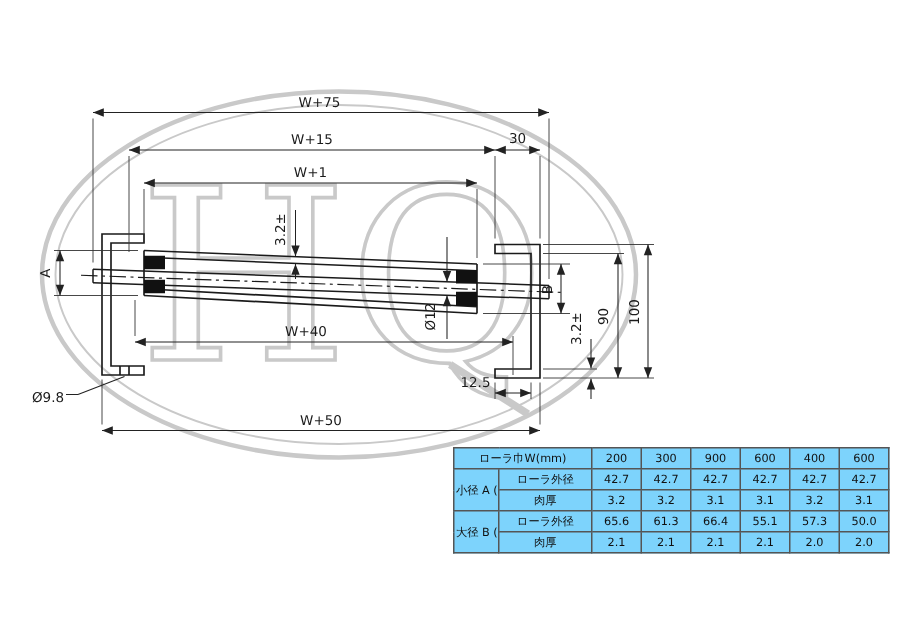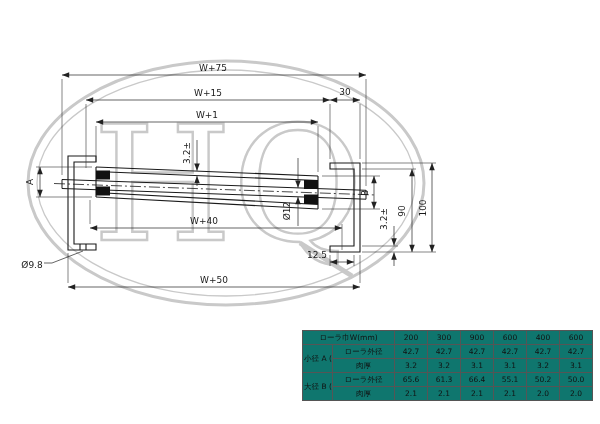--- a/index.html
+++ b/index.html
@@ -1,21 +1,21 @@
 <!DOCTYPE html>
 <html><head>
 <meta charset="utf-8">
 <style>
   html,body{margin:0;padding:0;background:#ffffff;}
   .screen{position:relative;width:600px;height:424px;background:#fff;overflow:hidden;
           font-family:"DejaVu Sans",sans-serif;}
   .screen svg{position:absolute;left:0;top:0;}
   .dimtext{font-size:9px;fill:#1a1a1a;font-family:"DejaVu Sans",sans-serif;}
   table.spec{position:absolute;left:302px;top:298px;width:290px;border-collapse:collapse;
-             table-layout:fixed;background:#0f766e;margin-top:32px;}
+             table-layout:fixed;background:#7dd3fc;}
   table.spec td{border:1px solid #555;font-size:7.5px;color:#111;text-align:center;
                 padding:0 1px;height:13px;line-height:1.05;overflow:hidden;white-space:nowrap;}
 </style>
 </head>
 <body>
 
 <div class="screen">
 
 <svg width="600" height="424" viewBox="0 0 600 424">
   <defs>
@@ -175,21 +175,21 @@
     <td>3.2</td>
     <td>3.1</td>
   </tr>
   <tr>
     <td rowspan="2">大径 B (mm)</td>
     <td>ローラ外径</td>
     <td>65.6</td>
     <td>61.3</td>
     <td>66.4</td>
     <td>55.1</td>
-    <td>50.2</td>
+    <td>57.3</td>
     <td>50.0</td>
   </tr>
   <tr>
     <td>肉厚</td>
     <td>2.1</td>
     <td>2.1</td>
     <td>2.1</td>
     <td>2.1</td>
     <td>2.0</td>
     <td>2.0</td>

